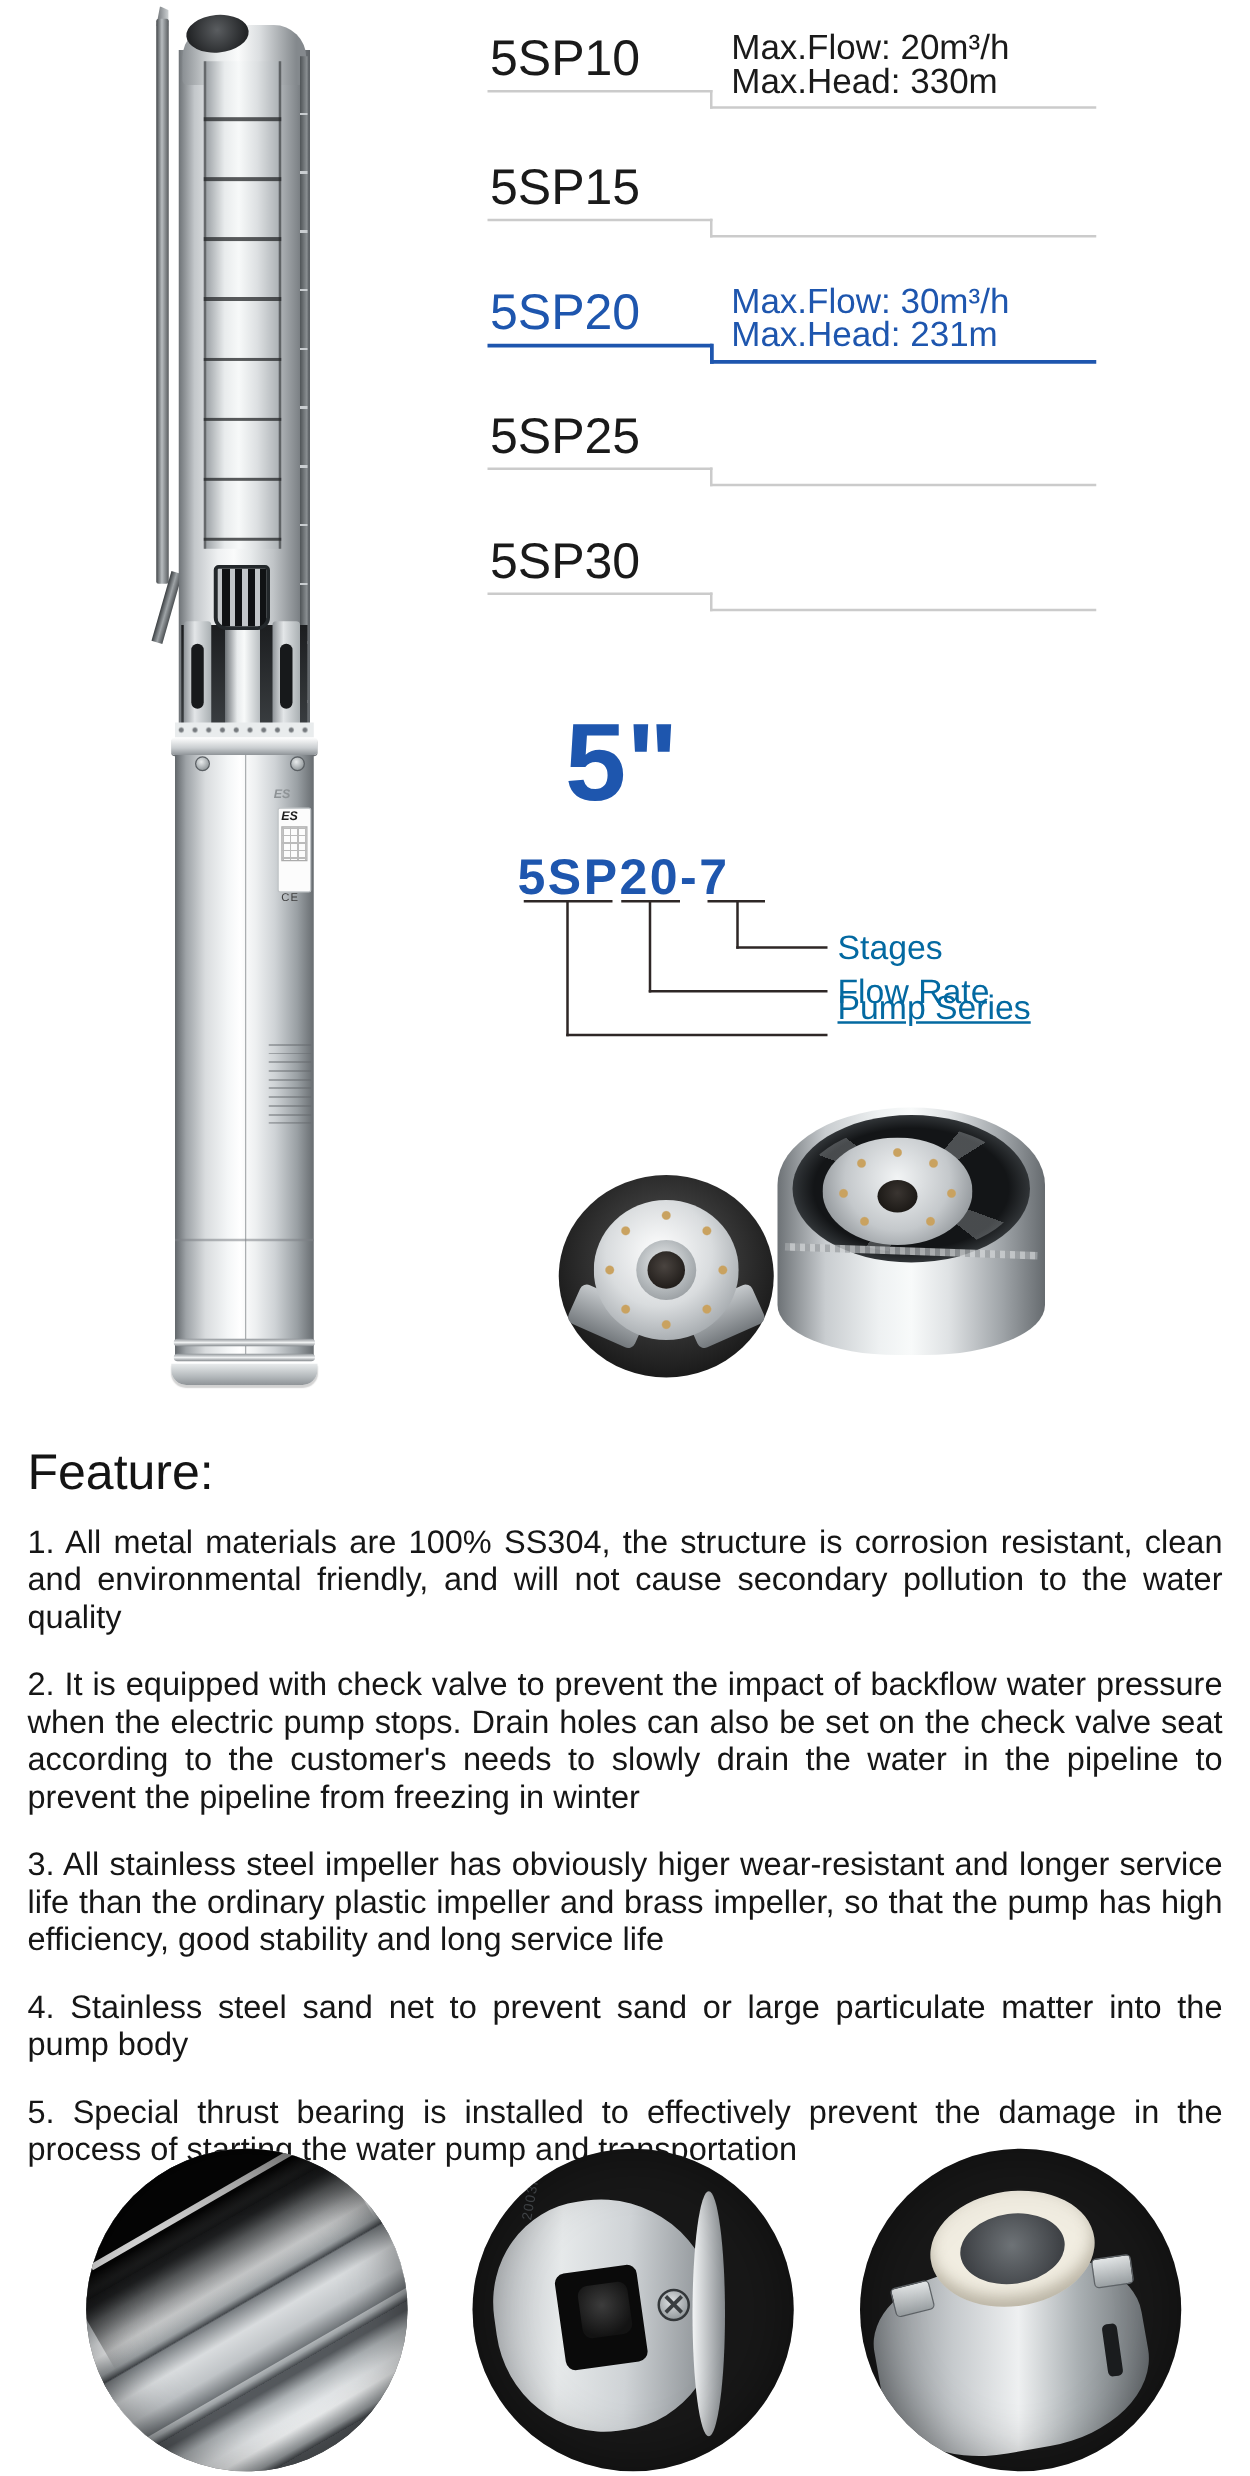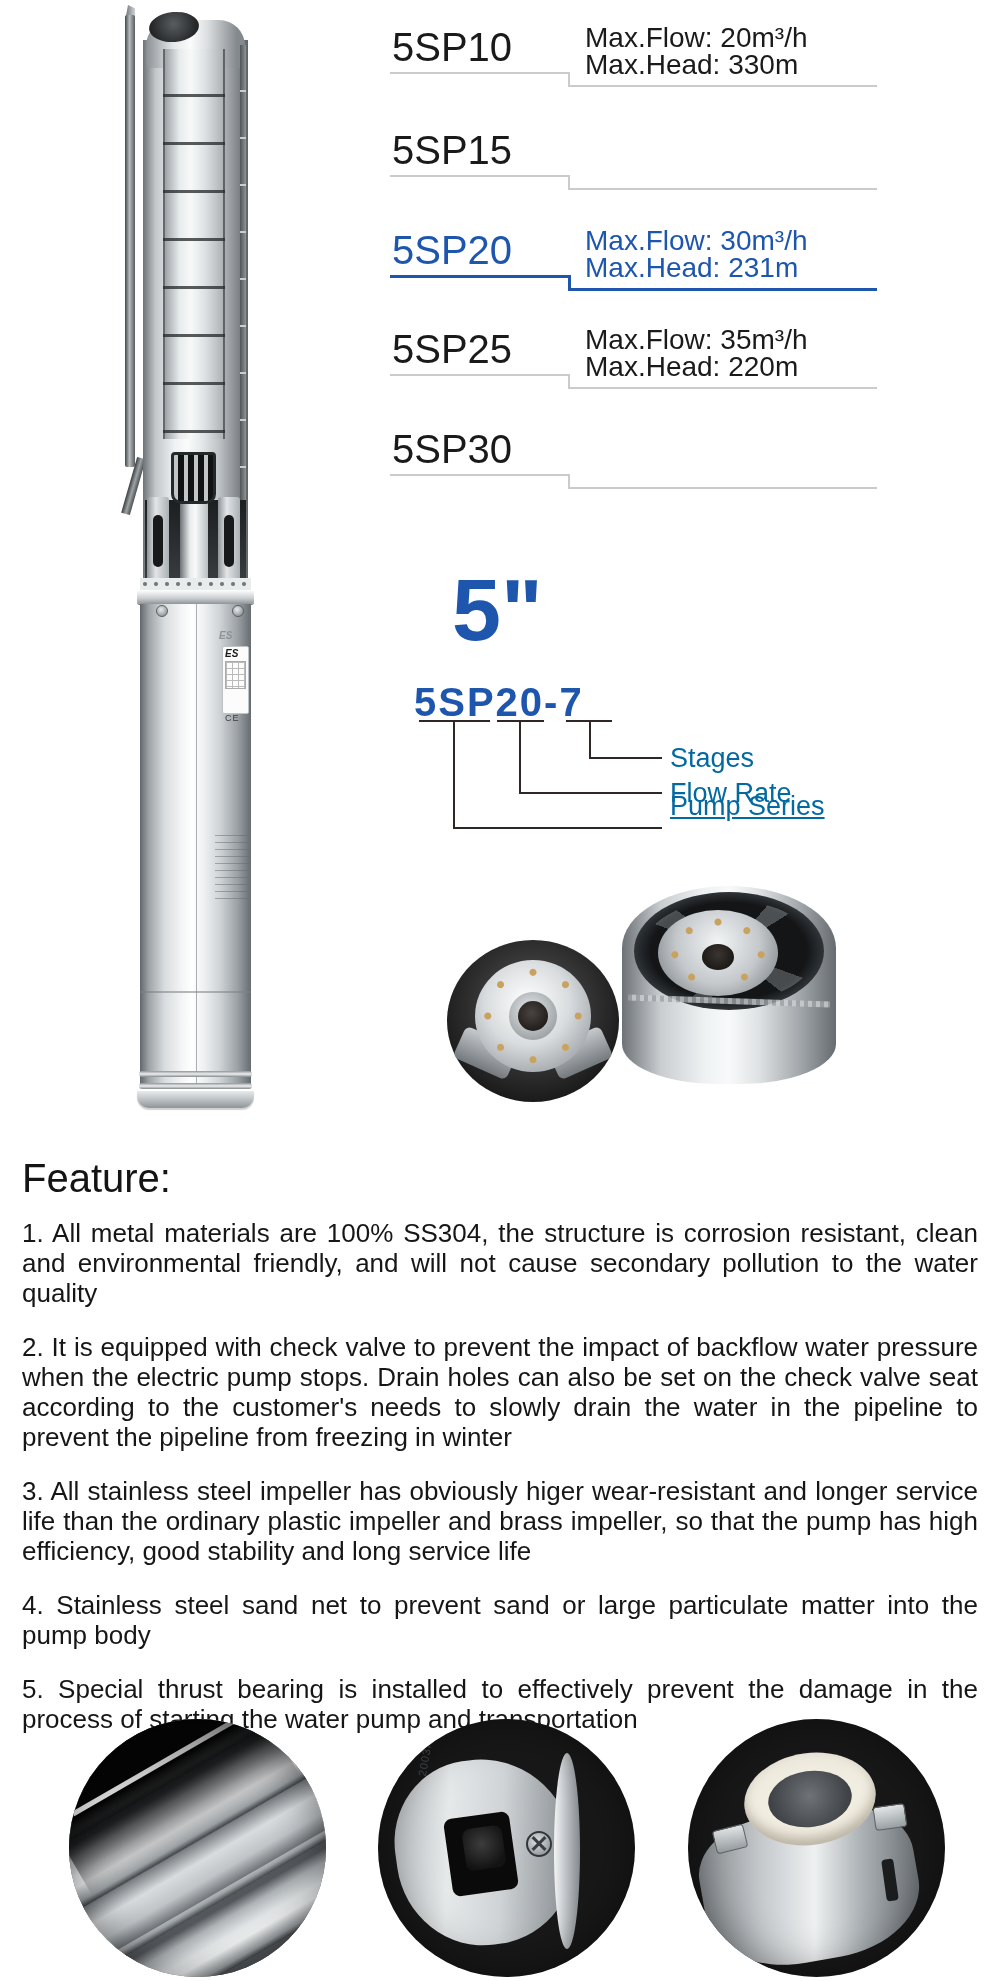--- a/index.html
+++ b/index.html
@@ -251,24 +251,20 @@
         <div class="sr-specs">
           <div class="sr-flow">Max.Flow: 30m³/h</div>
           <div class="sr-head">Max.Head: 231m</div>
         </div>
         <div class="sr-line-a"></div>
         <div class="sr-line-v"></div>
         <div class="sr-line-b"></div>
       </div>
       <div class="spec-row" style="top: 330px;">
         <div class="sr-model">5SP25</div>
-        <div class="sr-specs">
-          <div class="sr-flow">Max.Flow: 35m³/h</div>
-          <div class="sr-head">Max.Head: 220m</div>
-        </div>
         <div class="sr-line-a"></div>
         <div class="sr-line-v"></div>
         <div class="sr-line-b"></div>
       </div>
       <div class="spec-row" style="top: 430px;">
         <div class="sr-model">5SP30</div>
         <div class="sr-line-a"></div>
         <div class="sr-line-v"></div>
         <div class="sr-line-b"></div>
       </div>

